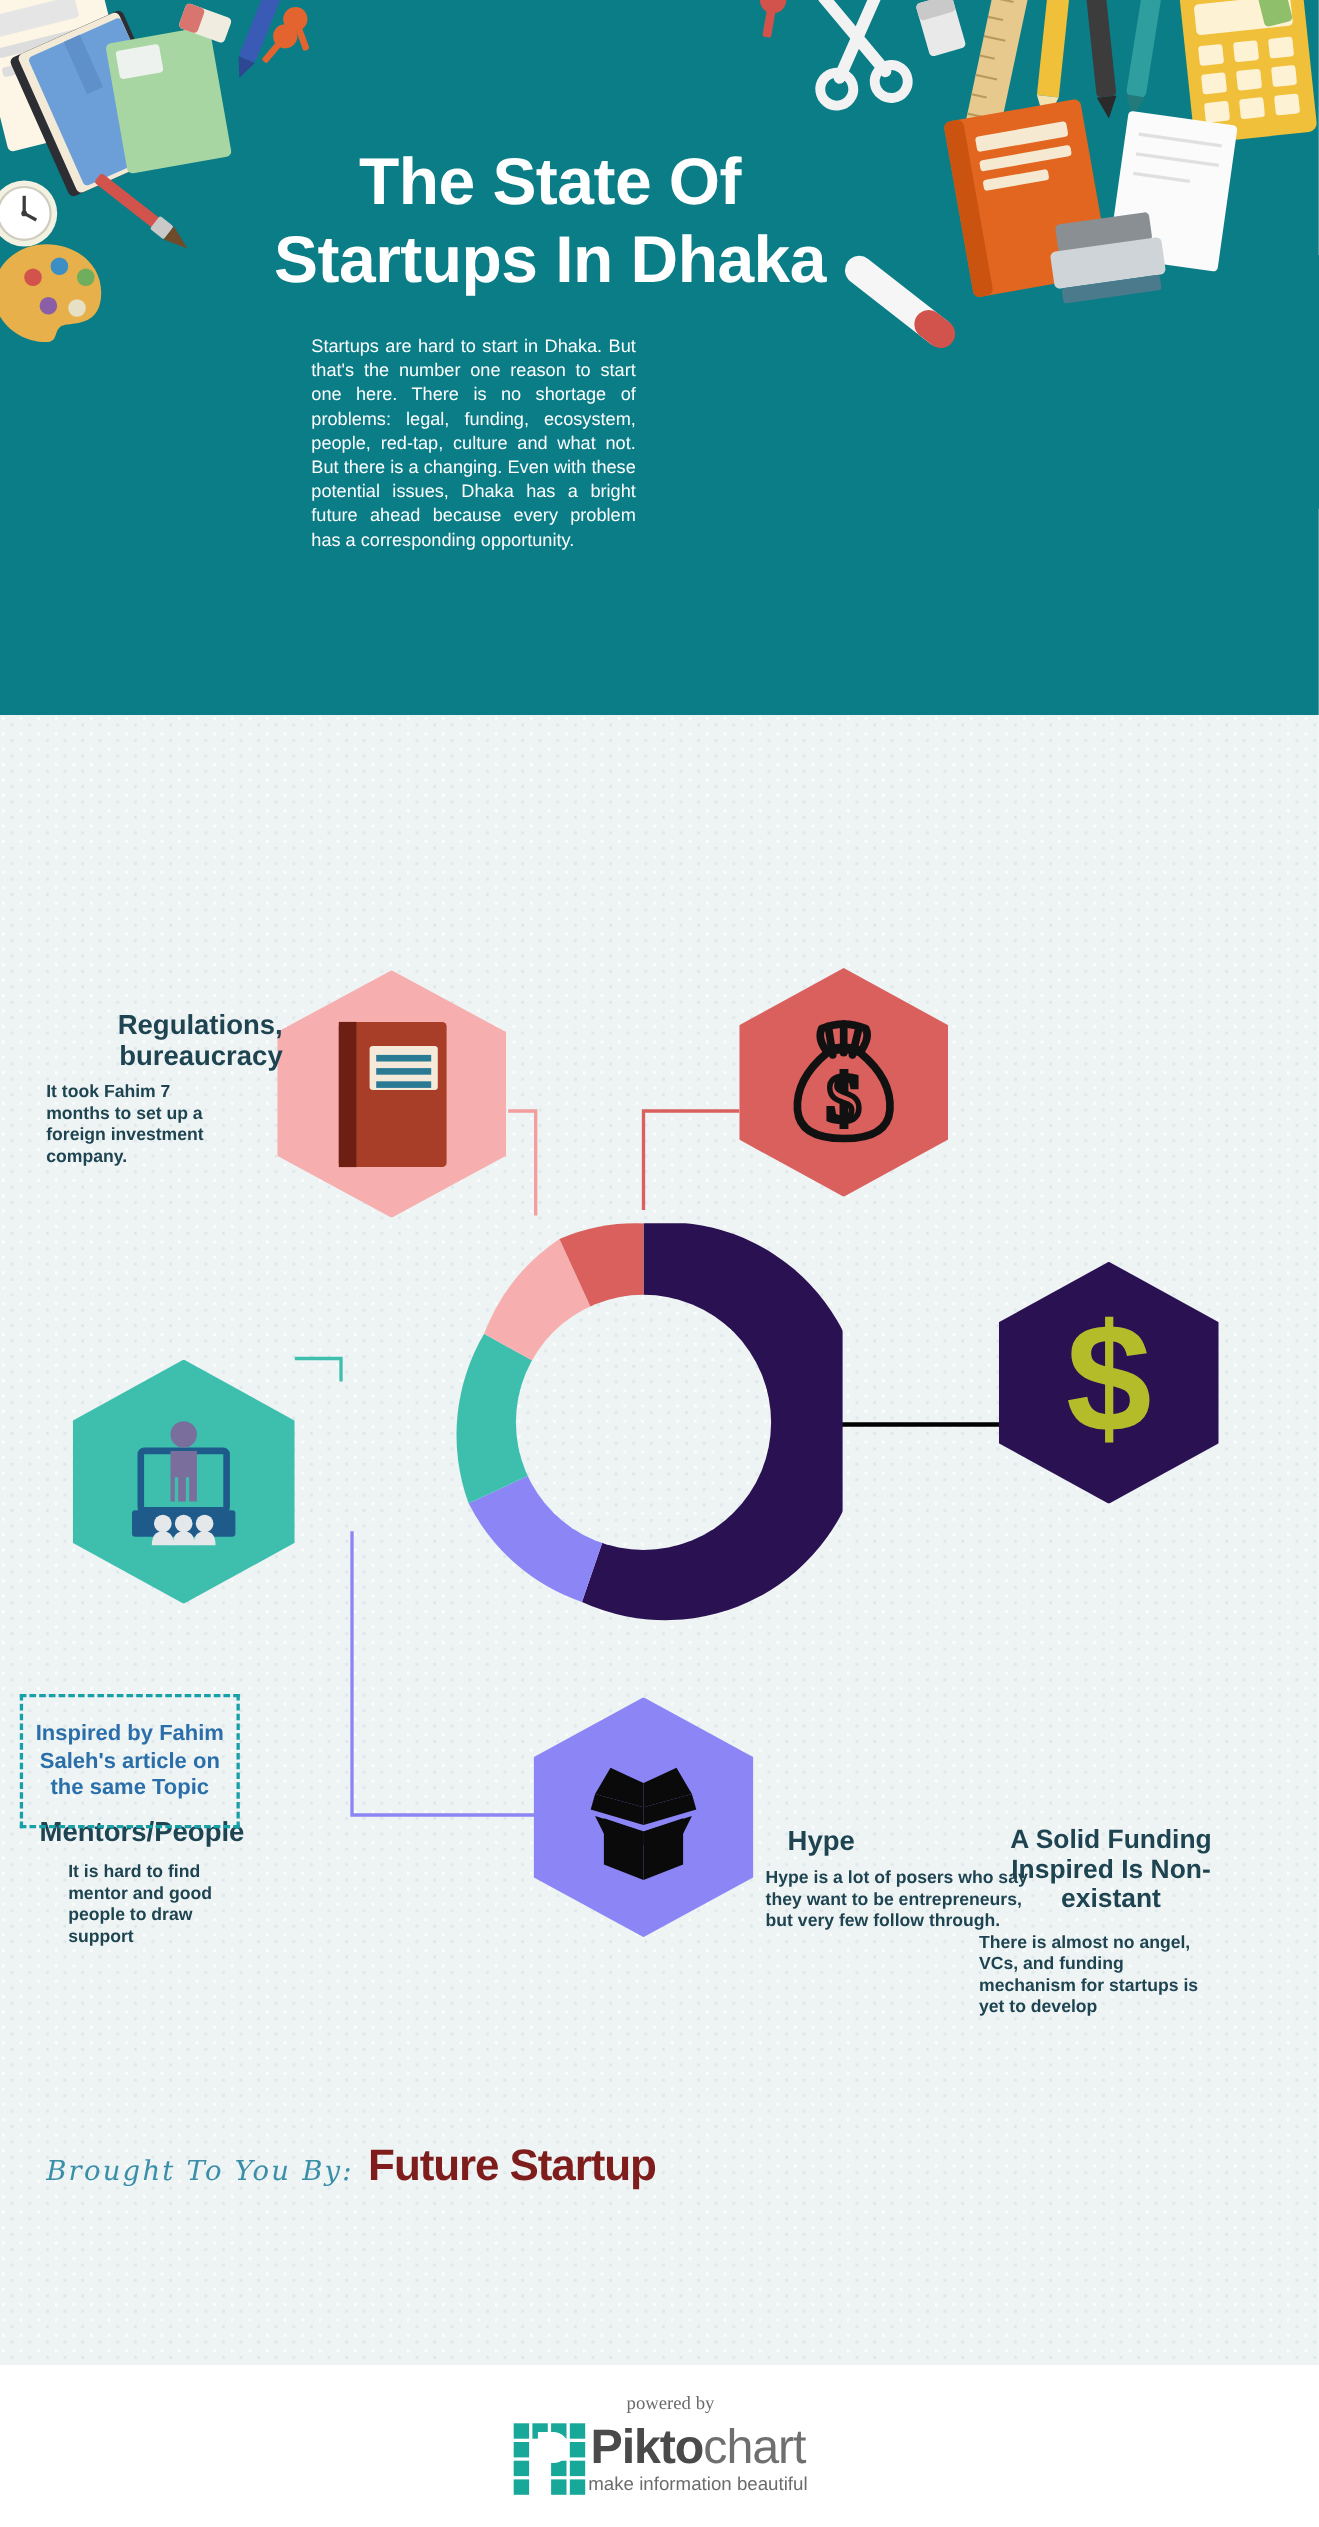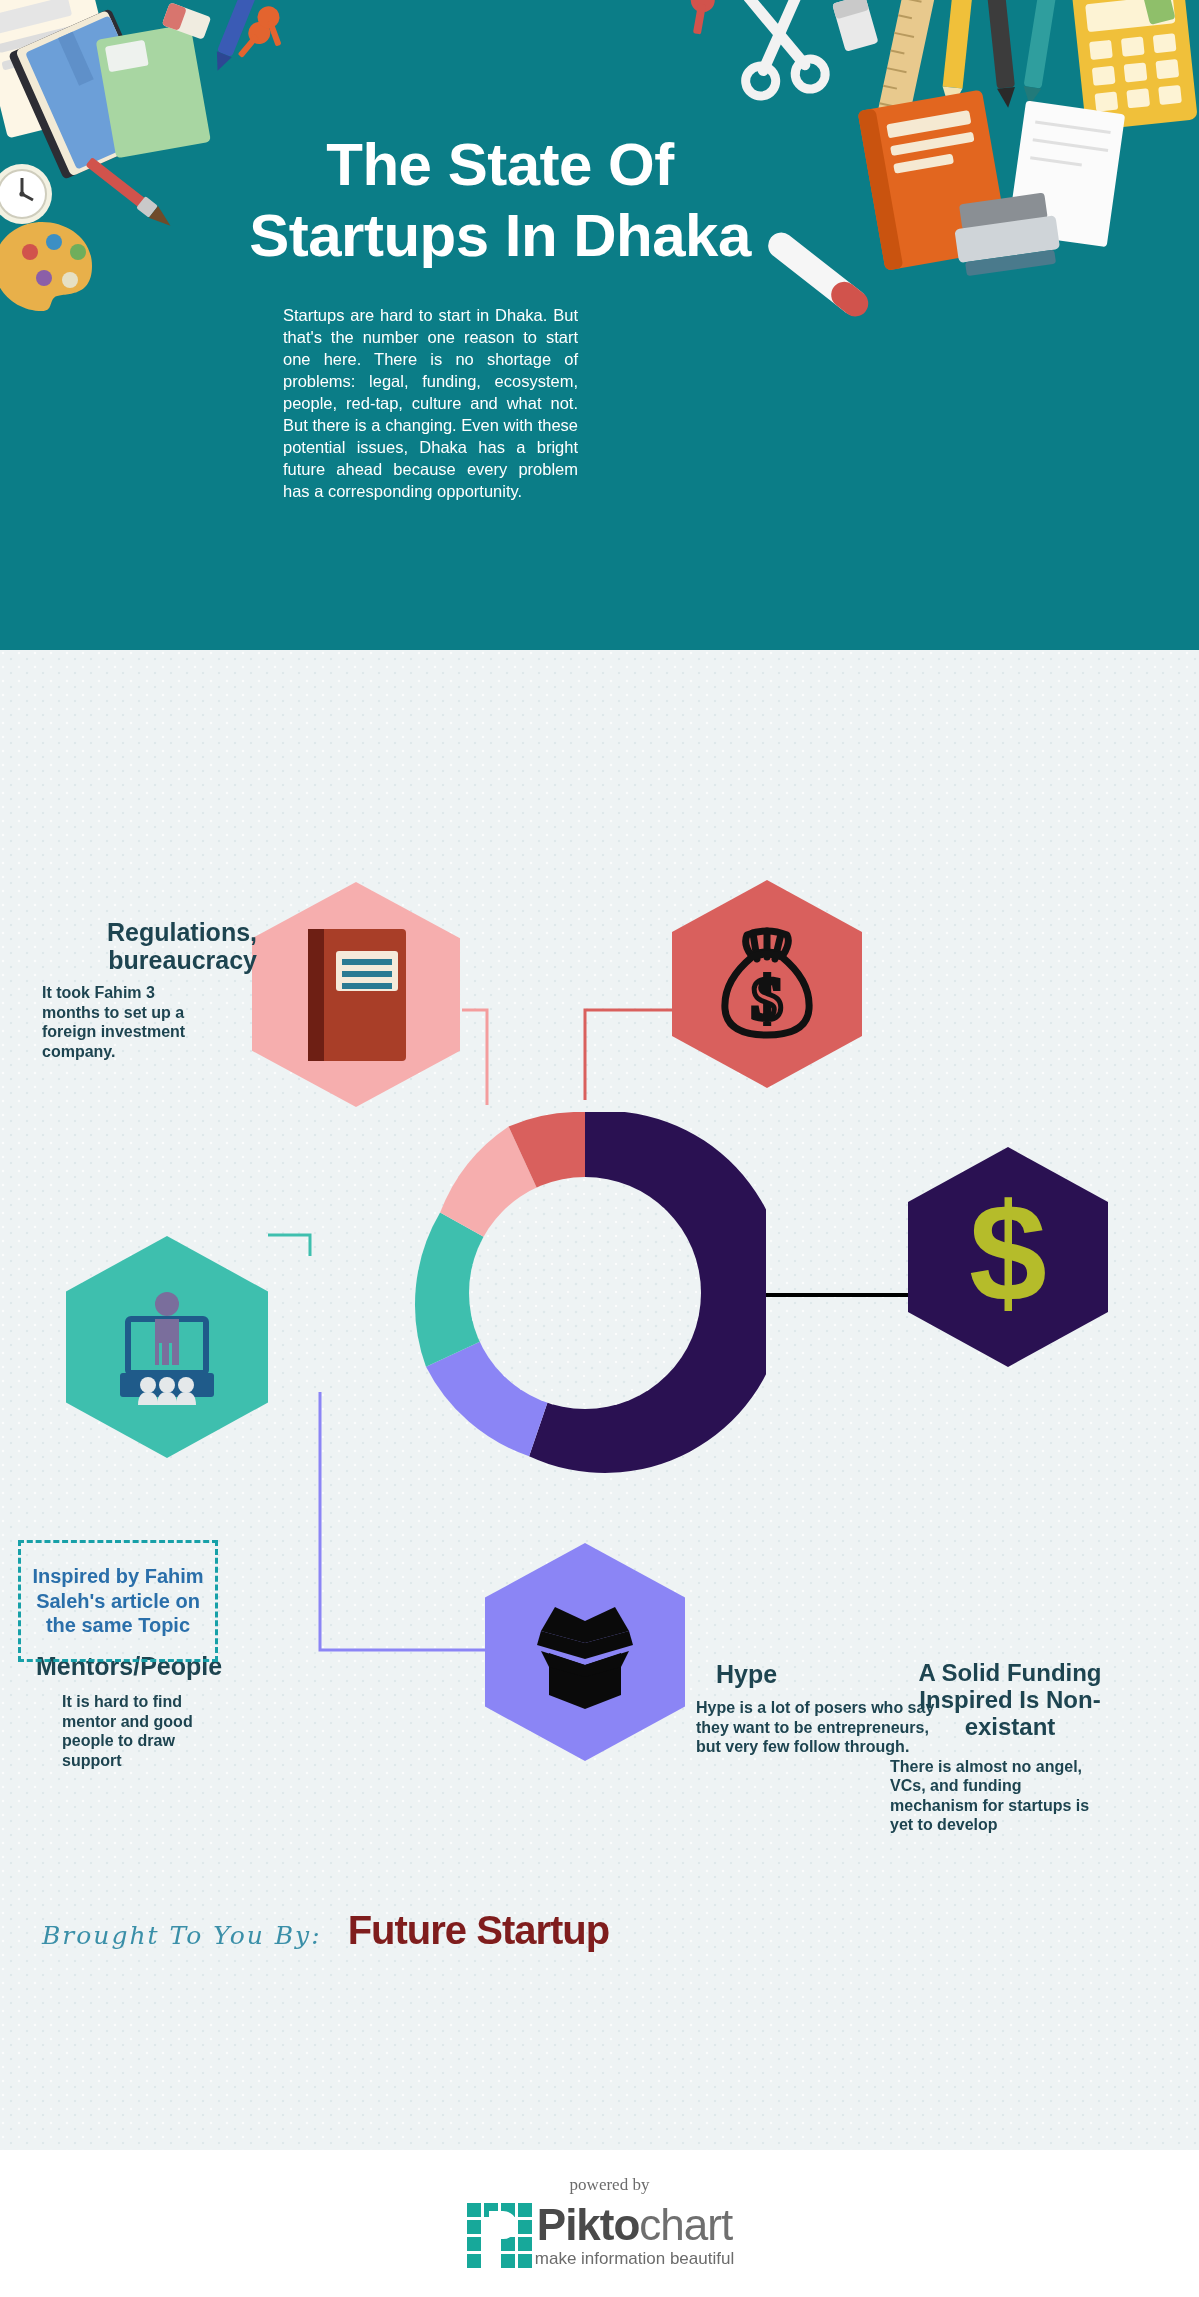--- a/index.html
+++ b/index.html
@@ -134,22 +134,22 @@
     text-align: center;
     color: #2a6faa;
     font-size: 20px;
     font-weight: bold;
     line-height: 1.22;
   }
 
   
   #brought {
     position: absolute;
-    left: 42px; top: 1908px;
-    display: flex; align-items: baseline; gap: 26px;
+    left: 42px; top: 1947px;
+    display: flex; align-items: baseline; gap: 13px;
   }
   #brought .script {
     color: #3a8fa8;
     font-size: 25px;
     font-family: "DejaVu Serif", serif;
     font-style: italic;
     letter-spacing: 2px;
   }
   #brought .brand {
     color: #7f1d1d;
@@ -401,21 +401,21 @@
         <rect x="40" y="34" width="50" height="6" fill="#2a7a93"></rect>
         <rect x="40" y="46" width="50" height="6" fill="#2a7a93"></rect>
         <rect x="40" y="58" width="50" height="6" fill="#2a7a93"></rect>
       </svg>
     </div>
     <div class="blk" style="left:42px; top:268px; width:215px;">
       <h3 style="font-size:25px; text-align:right;">
         <span>Regulations,</span><br>
         <span>bureaucracy</span>
       </h3>
-      <p style="font-size:16px; margin-top:9px; width:163px;">It took Fahim 3 months to set up a foreign investment company.</p>
+      <p style="font-size:16px; margin-top:9px; width:163px;">It took Fahim 7 months to set up a foreign investment company.</p>
     </div>
 
     <div class="hex" style="left:672px; top:230px; width:190px; height:208px; background:#d9605d;">
       <svg width="104" height="118" viewBox="0 0 104 118">
         <path d="M38 8 L42 34 M52 6 L52 32 M66 9 L60 34" stroke="#111" stroke-width="7" fill="none" stroke-linecap="round"></path>
         <path d="M32 10 Q52 2 72 10 Q76 18 68 30 Q52 24 36 30 Q28 19 32 10 Z" fill="none" stroke="#111" stroke-width="7" stroke-linejoin="round"></path>
         <path d="M37 32 Q52 26 67 32 Q96 56 94 84 Q92 110 52 110 Q12 110 10 84 Q8 56 37 32 Z" fill="none" stroke="#111" stroke-width="7"></path>
         <text x="52" y="94" text-anchor="middle" font-family="'Liberation Serif',serif" font-size="62" font-weight="bold" fill="none" stroke="#111" stroke-width="5">$</text>
       </svg>
     </div>

